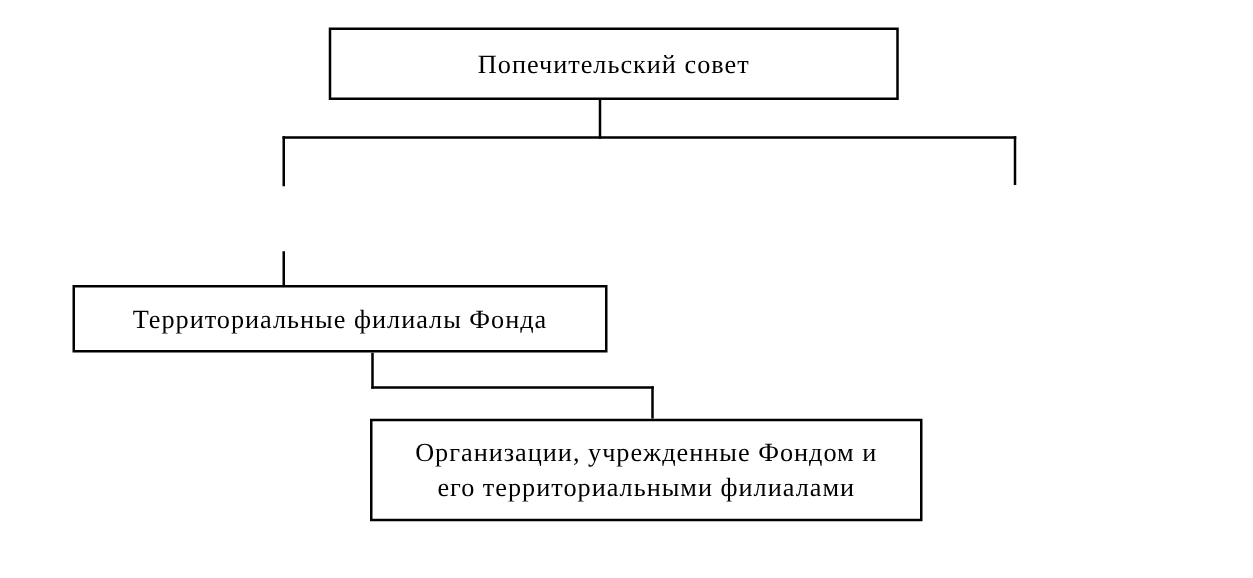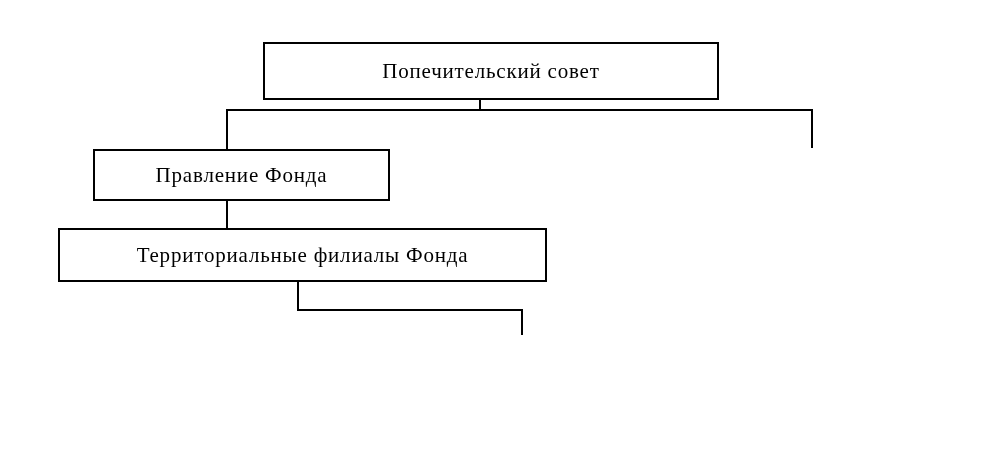--- a/index.html
+++ b/index.html
@@ -32,24 +32,24 @@
   }
   .node-label {
     white-space: pre-line;
   }
   .line {
     position: absolute;
     background: #000000;
   }
 
   
-  #node-trustee-council      { left: 263px; top: 22px;  width: 456px; height: 58px; margin-top: 20px; }
+  #node-trustee-council      { left: 263px; top: 22px;  width: 456px; height: 58px; }
   #node-fund-board           { left: 93px;  top: 149px; width: 297px; height: 52px; }
   #node-audit-commission     { left: 612px; top: 148px; width: 290px; height: 52px; }
-  #node-territorial-branches { left: 58px;  top: 228px; width: 489px; height: 54px; }
+  #node-territorial-branches { left: 58px;  top: 228px; width: 428px; height: 54px; }
   #node-founded-organizations{ left: 296px; top: 335px; width: 442px; height: 82px; }
 
   
   #conn-trustee-stub   { left: 479px; top: 80px;  width: 2px;   height: 31px; }
   #conn-level2-hbar    { left: 226px; top: 109px; width: 587px; height: 2px;  }
   #conn-drop-board     { left: 226px; top: 109px; width: 2px;   height: 40px; }
   #conn-drop-audit     { left: 811px; top: 109px; width: 2px;   height: 39px; }
   #conn-board-branches { left: 226px; top: 201px; width: 2px;   height: 27px; }
   #conn-branches-down  { left: 297px; top: 282px; width: 2px;   height: 29px; }
   #conn-branches-hbar  { left: 297px; top: 309px; width: 226px; height: 2px;  }
@@ -66,23 +66,24 @@
   <div class="line" id="conn-drop-audit"></div>
   <div class="line" id="conn-board-branches"></div>
   <div class="line" id="conn-branches-down"></div>
   <div class="line" id="conn-branches-hbar"></div>
   <div class="line" id="conn-drop-orgs"></div>
 
   <div class="node" id="node-trustee-council">
     <span class="node-label">Попечительский совет</span>
   </div>
 
-  <div class="node" id="node-fund-board">
-    <span class="node-label">Правление Фонда</span>
-  </div>
 
 
   <div class="node" id="node-territorial-branches">
     <span class="node-label">Территориальные филиалы Фонда</span>
   </div>
 
+  <div class="node" id="node-founded-organizations">
+    <span class="node-label">Организации, учрежденные Фондом и
+его территориальными филиалами</span>
+  </div>
 
 </div>
 
 </body></html>

